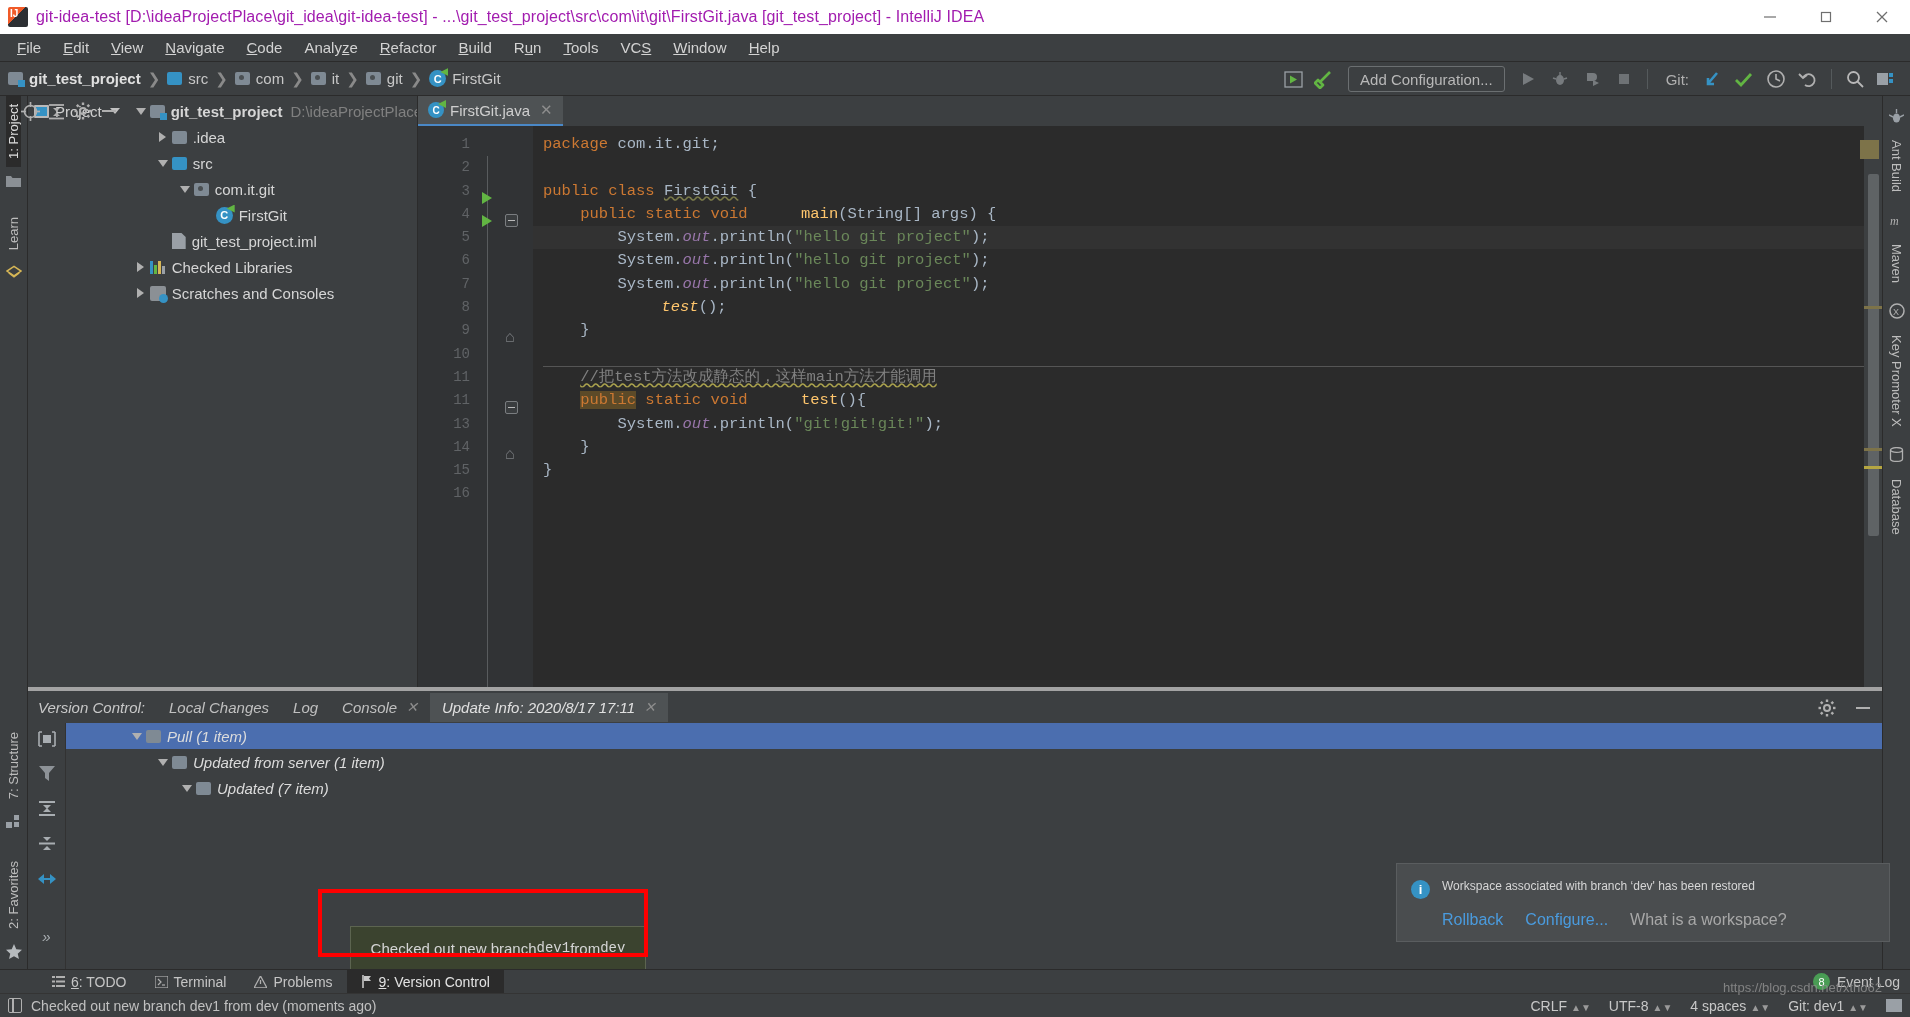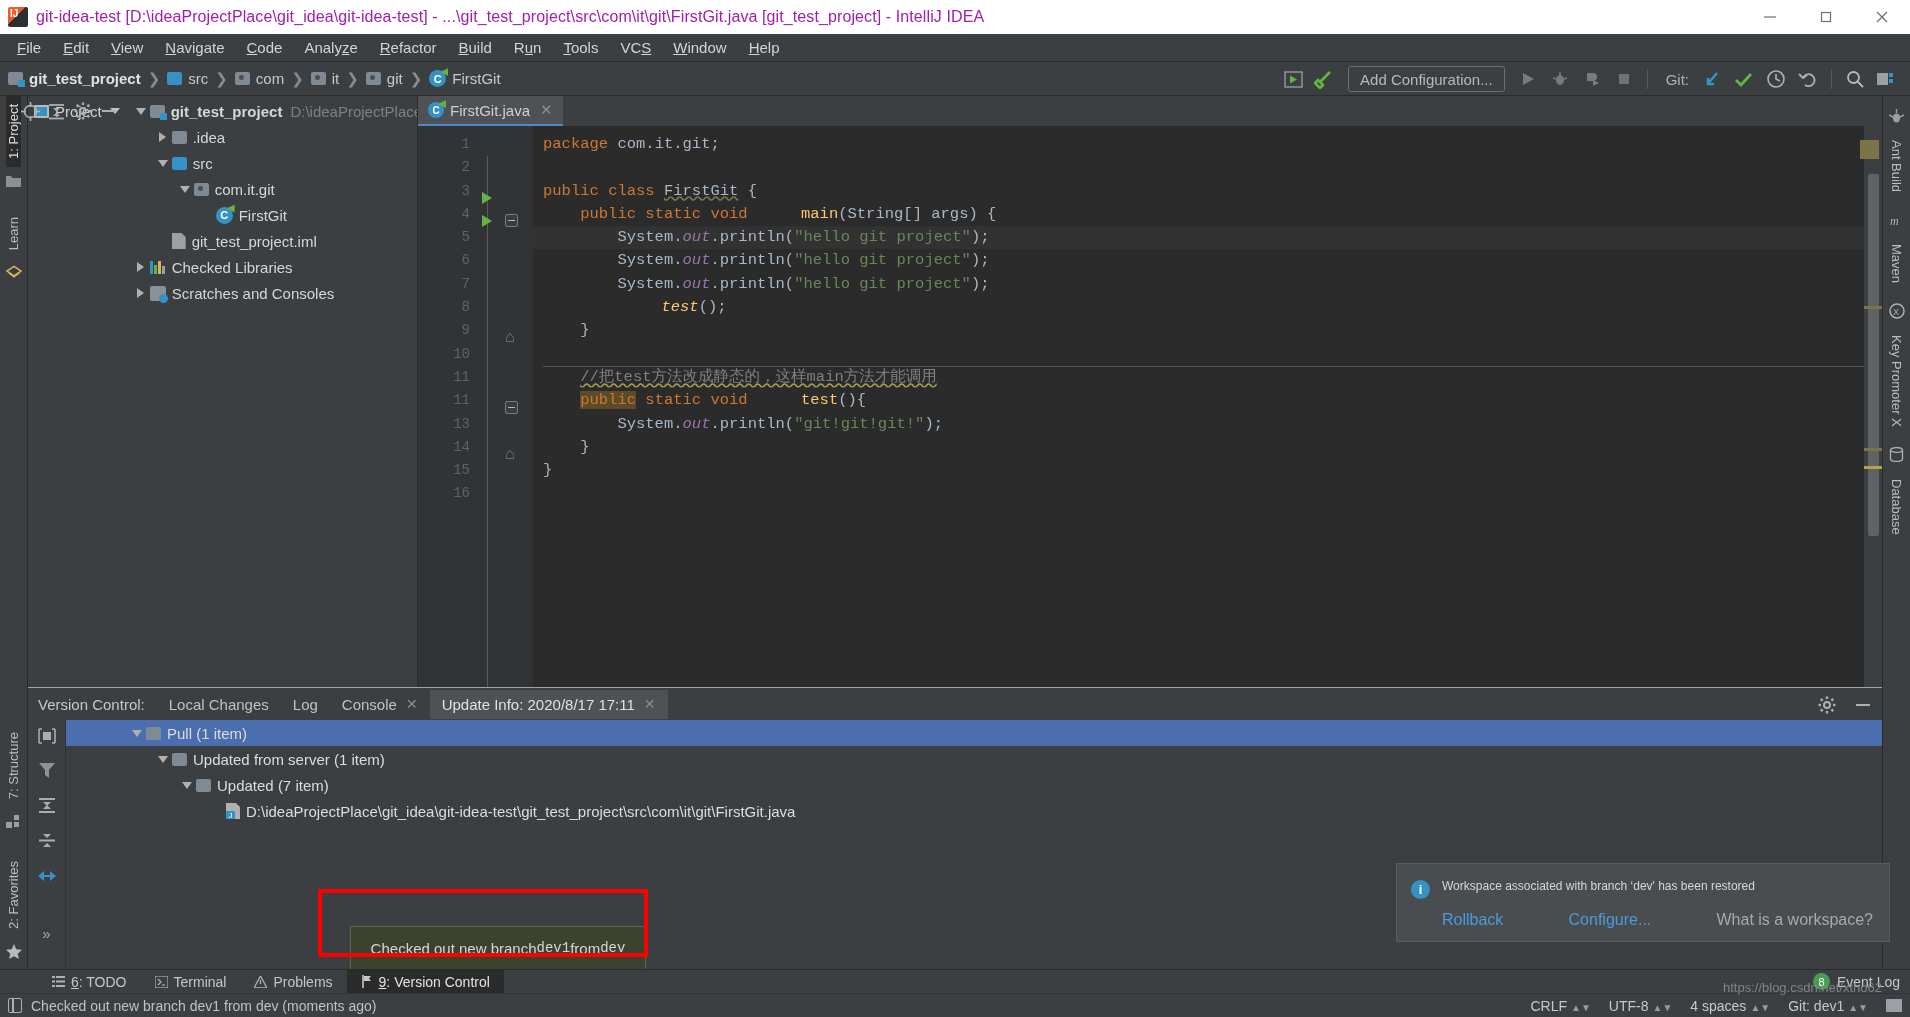--- a/index.html
+++ b/index.html
@@ -154,21 +154,21 @@
   .bp-sq{position:absolute;right:3px;top:14px;width:19px;height:19px;background:#7d7349;}
   .code-foot{height:32px;background:#2b2b2b;display:flex;align-items:center;padding-left:120px;
              font-size:15px;color:#a1a1a1;border-top:1px solid #323232;}
   .code-foot .sep{margin:0 9px;color:#7e7e7e;}
 
   
   .rail-right{width:28px;background:#3c3f41;border-left:1px solid #2b2b2b;display:flex;flex-direction:column;align-items:center;padding-top:6px;}
   .rtab{writing-mode:vertical-rl;text-orientation:mixed;font-size:13px;color:#bdbdbd;padding:10px 0;display:flex;align-items:center;white-space:nowrap;}
 
   
-  .vc-panel{position:absolute;left:28px;right:28px;bottom:48px;height:282px;background:#3c3f41;border-top:1px solid #a3a3a3;}
+  .vc-panel{position:absolute;left:28px;right:28px;bottom:48px;height:282px;background:#3c3f41;border-top:4px solid #a3a3a3;font-style:italic;}
   .vc-tabs{height:32px;display:flex;align-items:center;position:relative;}
   .vc-label{font-size:15px;color:#c8c8c8;padding:0 12px 0 10px;}
   .vc-tab{font-size:15px;color:#c0c0c0;padding:6px 12px;display:flex;align-items:center;}
   .vc-tab.active{background:#4e5254;color:#e0e0e0;}
   .vc-x{margin-left:9px;color:#8d8d8d;font-size:14px;}
   .vc-head-right{position:absolute;right:6px;top:4px;display:flex;align-items:center;gap:10px;}
   .vc-body{position:absolute;top:32px;left:0;right:0;bottom:0;display:flex;}
   .vc-rail{width:38px;display:flex;flex-direction:column;align-items:center;padding-top:8px;gap:14px;border-right:1px solid #323232;}
   .vc-tree{flex:1;position:relative;}
   .vrow{display:flex;align-items:center;height:26px;font-size:15px;color:#dcdcdc;white-space:nowrap;}
@@ -186,21 +186,21 @@
   .tip-arrow{position:absolute;left:490px;bottom:35px;width:0;height:0;border-left:10px solid transparent;
     border-right:10px solid transparent;border-top:12px solid #3b432f;}
 
   
   .notif{position:absolute;right:20px;bottom:75px;width:494px;background:#4a4d4f;border:1px solid #5a5d5f;
      padding:14px 16px 12px 14px;}
   .notif-row{display:flex;gap:12px;}
   .info-ico{width:19px;height:19px;border-radius:50%;background:#3592c4;color:#fff;font-size:13px;font-weight:bold;
     display:flex;align-items:center;justify-content:center;flex:0 0 auto;margin-top:2px;}
   .notif-txt{font-size:12px;color:#d6d6d6;line-height:1.45;}
-  .notif-links{display:flex;gap:22px;margin-top:12px;margin-left:31px;font-size:16px;justify-content:space-between;}
+  .notif-links{display:flex;gap:22px;margin-top:12px;margin-left:31px;font-size:16px;}
   .lnk{color:#4a9bde;}
   .lnk.gray{color:#a8a8a8;}
 
   
   .btabs{position:absolute;left:0;right:0;bottom:24px;height:24px;background:#3c3f41;display:flex;align-items:center;
     border-top:1px solid #2b2b2b;padding-left:38px;}
   .btab{display:flex;align-items:center;height:24px;padding:0 14px;font-size:14px;color:#c5c5c5;}
   .btab.active{background:#2b2b2b;color:#e3e3e3;}
   .btab u{text-decoration:underline;}
   .btab-ico{margin-right:6px;display:flex;align-items:center;}
@@ -736,24 +736,20 @@
           <span class="fold-ico"></span>
           <span>Updated from server (1 item)</span>
         </div>
         <div class="vrow" style="padding-left:112px">
           <span class="tw">
               <i class="tri open"></i>
             </span>
           <span class="fold-ico"></span>
           <span>Updated (7 item)</span>
         </div>
-        <div class="vrow" style="padding-left:160px">
-          <span class="jfile-ico"></span>
-          <span>D:\ideaProjectPlace\git_idea\git-idea-test\git_test_project\src\com\it\git\FirstGit.java</span>
-        </div>
       </div>
     </div>
   </div>
 
   <div class="tooltip">
     <span>Checked out new branch </span>
       <span class="mono">dev1</span>
       <span> from </span>
       <span class="mono">dev</span>
   </div>

